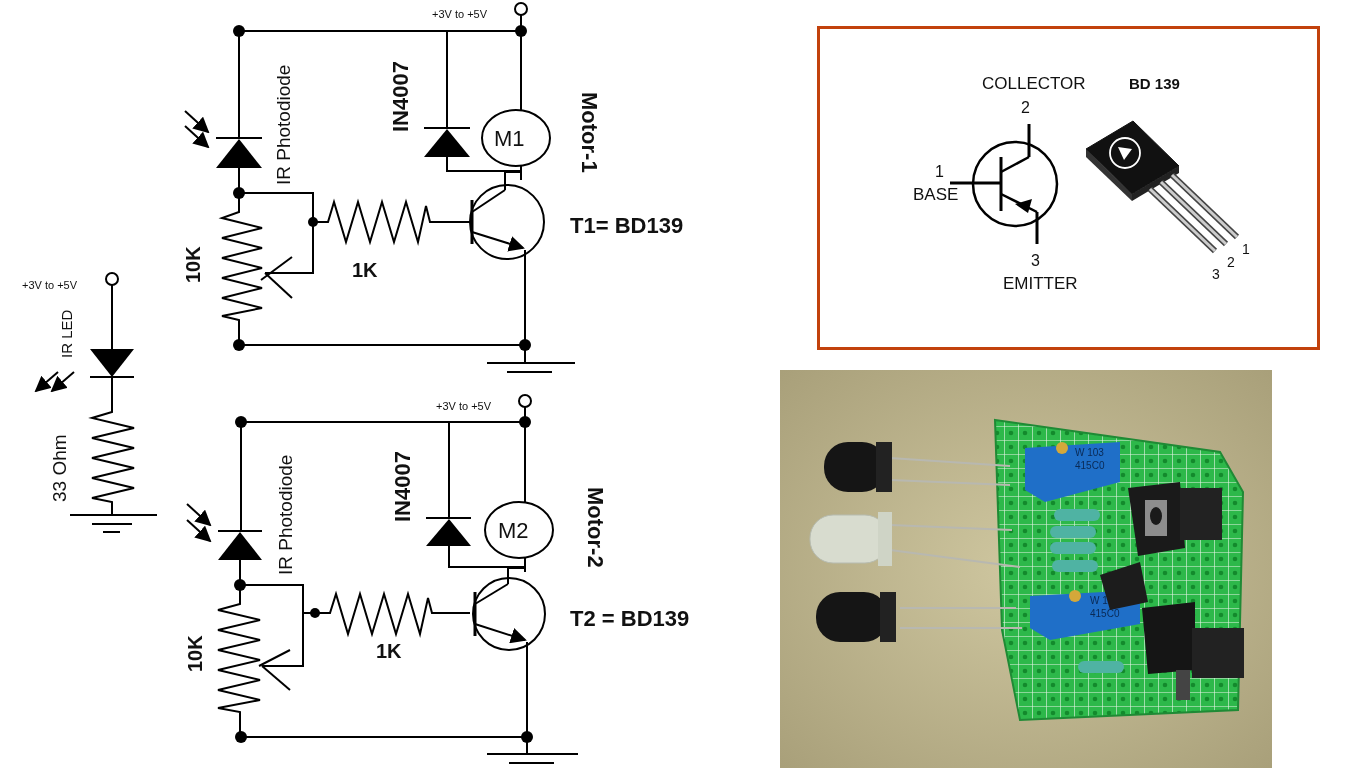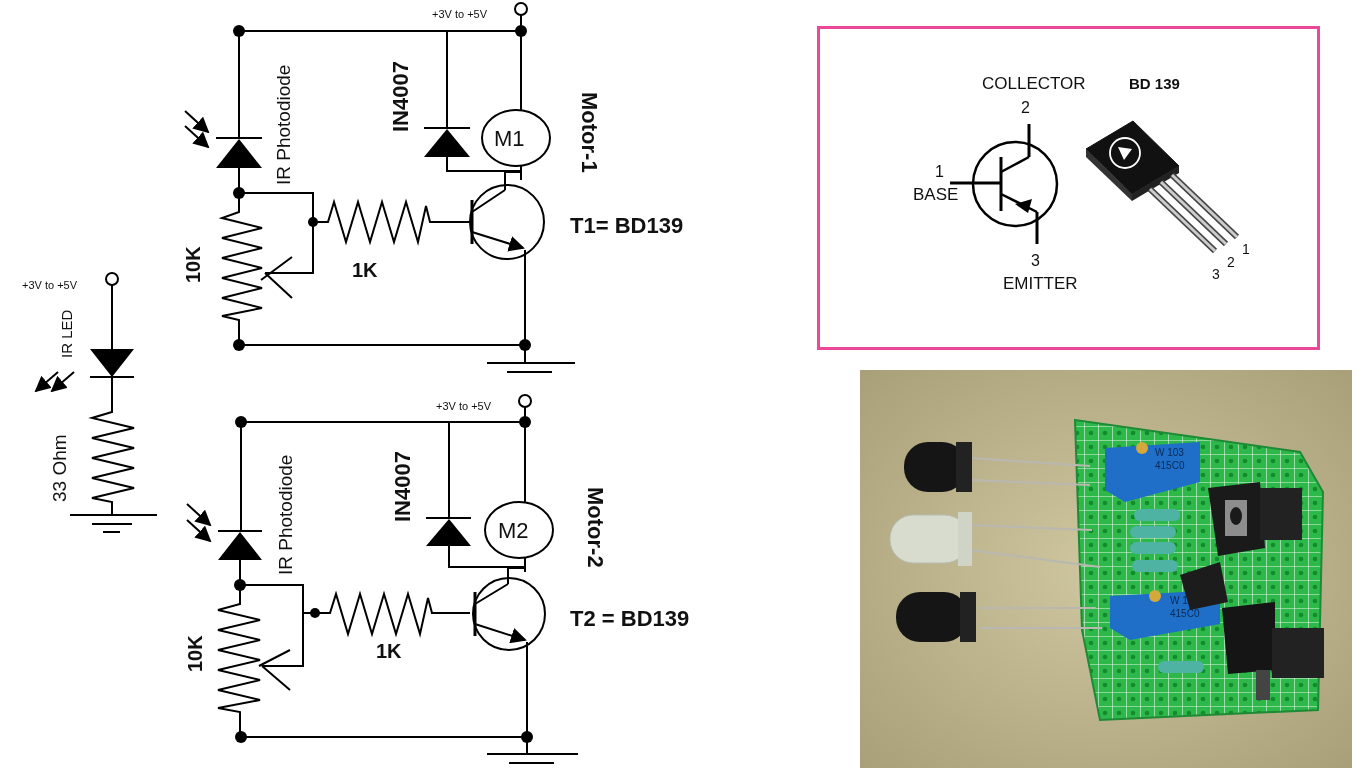--- a/index.html
+++ b/index.html
@@ -3,22 +3,22 @@
 <meta charset="utf-8">
 <style>
   html,body{margin:0;padding:0;background:#fff;}
   body{width:1366px;height:768px;position:relative;overflow:hidden;font-family:"Liberation Sans",sans-serif;}
   svg text{font-family:"Liberation Sans",sans-serif;}
   .wire{stroke:#000;stroke-width:2;fill:none;}
   .thick{stroke:#000;stroke-width:3;fill:none;}
   .dot{fill:#000;}
   .lbl-b{font-weight:bold;fill:#111;}
   .lbl{fill:#111;}
-  #pinout-box{position:absolute;left:817px;top:26px;width:503px;height:324px;border:3px solid #ec4899;background:#fff;box-sizing:border-box;}
-  #photo{position:absolute;left:860px;top:370px;width:492px;height:398px;}
+  #pinout-box{position:absolute;left:817px;top:26px;width:503px;height:324px;border:3px solid #c2410c;background:#fff;box-sizing:border-box;}
+  #photo{position:absolute;left:780px;top:370px;width:492px;height:398px;}
 </style>
 </head>
 <body>
 
 <svg width="800" height="768" viewBox="0 0 800 768" style="position:absolute;left:0;top:0;">
   <defs>
     <marker id="arr" markerWidth="8" markerHeight="8" refX="7" refY="4" orient="auto">
       <path d="M0,0 L8,4 L0,8 z" fill="#000"></path>
     </marker>
   </defs>

